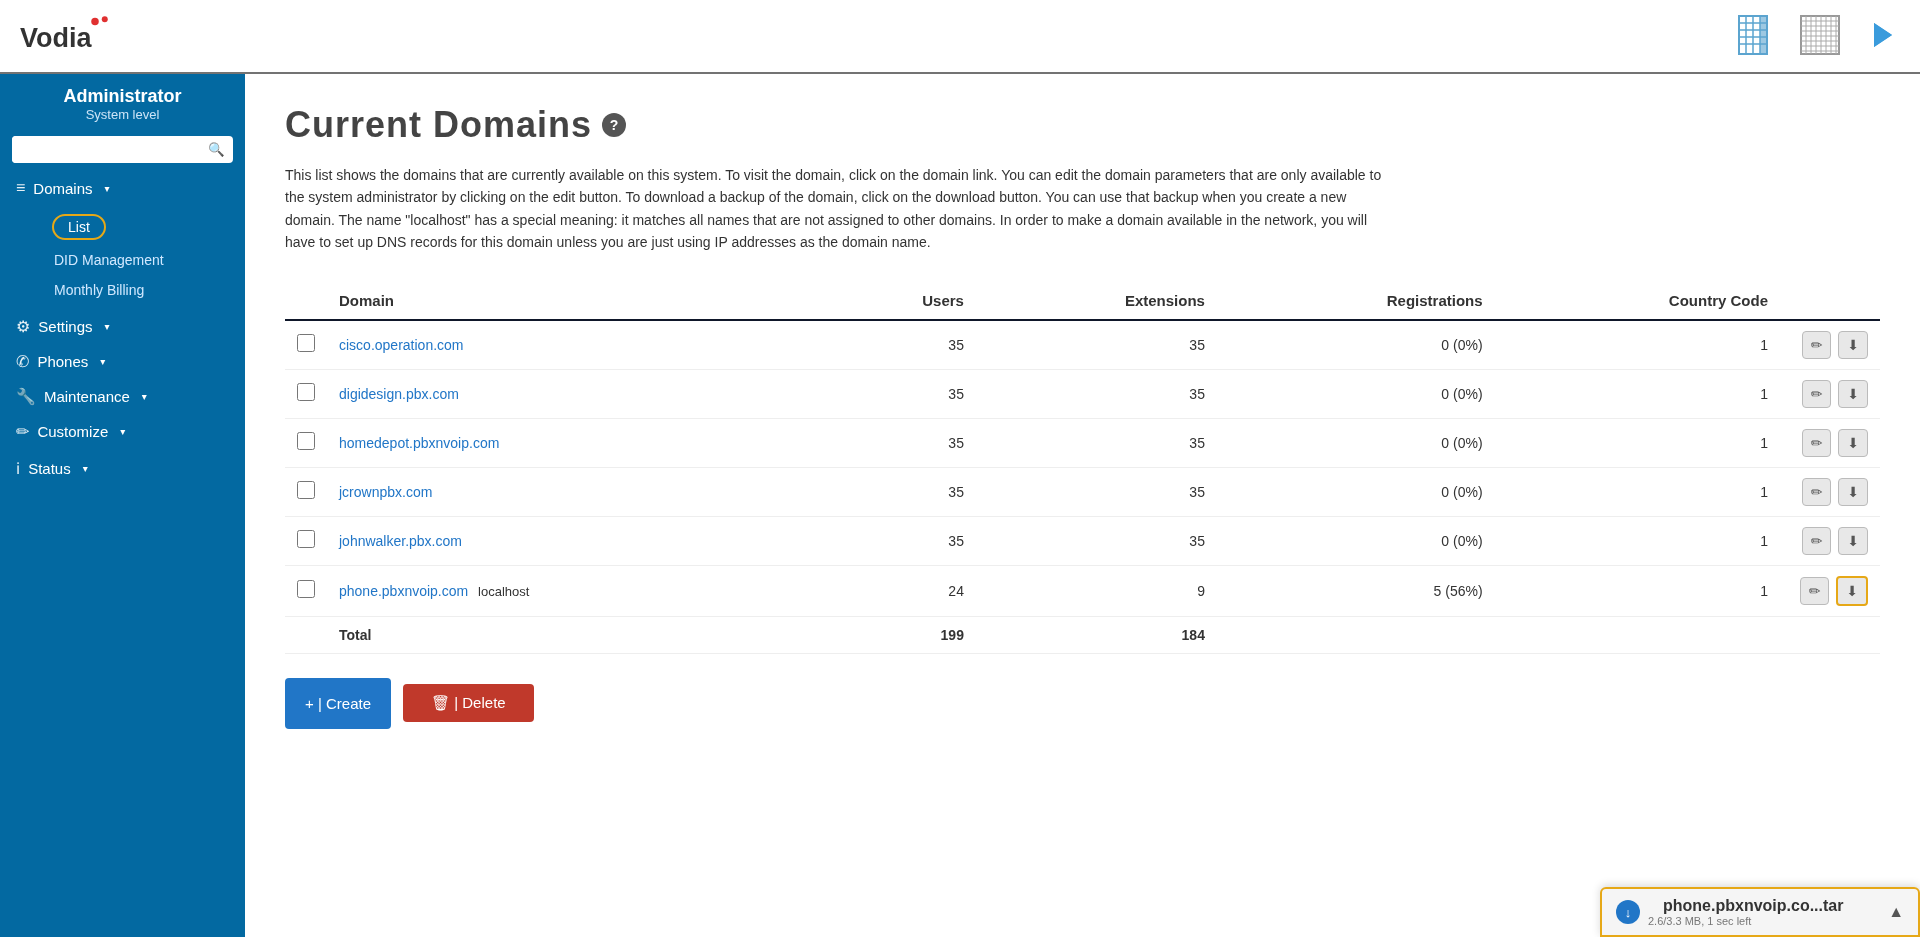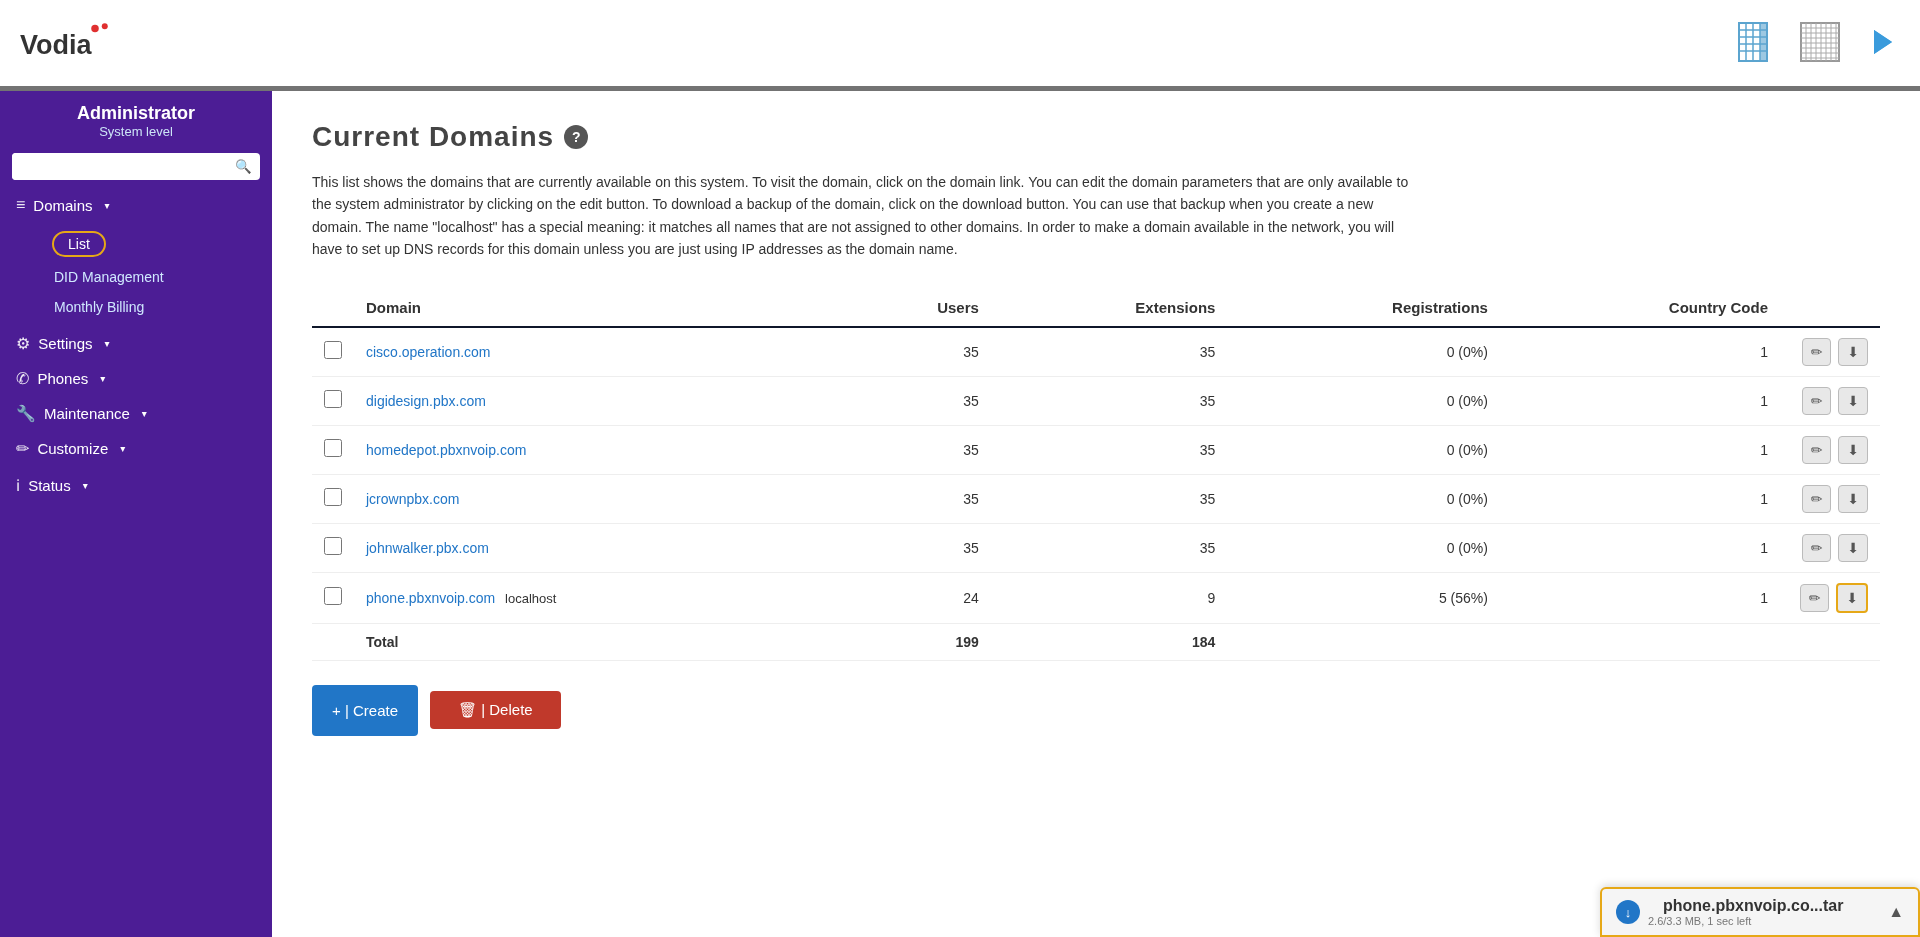--- a/index.html
+++ b/index.html
@@ -4,23 +4,23 @@
   <style>
     * { box-sizing: border-box; margin: 0; padding: 0; }
     body { font-family: Arial, sans-serif; font-size: 14px; display: flex; flex-direction: column; height: 100vh; background: #fff; }
 
     
     #topbar {
       display: flex;
       align-items: center;
       justify-content: space-between;
       padding: 8px 20px;
-      border-bottom: 5px solid #737373;
+      border-bottom: 2px solid #737373;
       background: #fff;
-      height: 91px;
+      height: 74px;
     }
     #topbar .logo {
       display: flex;
       align-items: center;
     }
     #topbar .logo svg { width: 120px; height: 50px; }
     #topbar .toolbar-icons {
       display: flex;
       align-items: center;
       gap: 10px;
@@ -34,22 +34,22 @@
 
     
     #layout {
       display: flex;
       flex: 1;
       overflow: hidden;
     }
 
     
     #sidebar {
-      width: 272px;
-      background: #4c1d95;
+      width: 245px;
+      background: #0369a1;
       color: #fff;
       display: flex;
       flex-direction: column;
       flex-shrink: 0;
       overflow-y: auto;
     }
     .sidebar-header {
       padding: 12px 16px 6px;
       text-align: center;
     }
@@ -111,21 +111,21 @@
       background: #fff;
     }
 
     .page-title-row {
       display: flex;
       align-items: center;
       gap: 10px;
       margin-bottom: 18px;
     }
     .page-title {
-      font-size: 28px;
+      font-size: 36px;
       font-weight: bold;
       color: #444;
       letter-spacing: 1px;
     }
     .help-icon {
       width: 24px;
       height: 24px;
       background: #555;
       border-radius: 50%;
       color: #fff;

